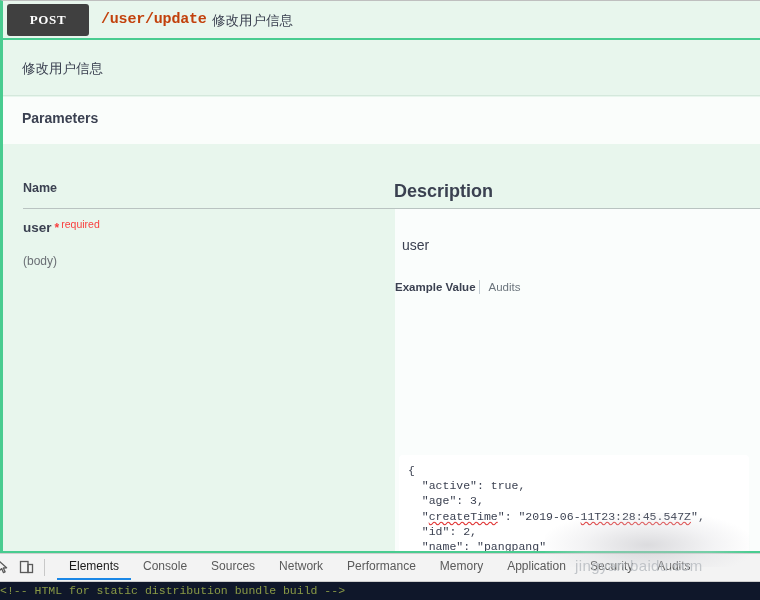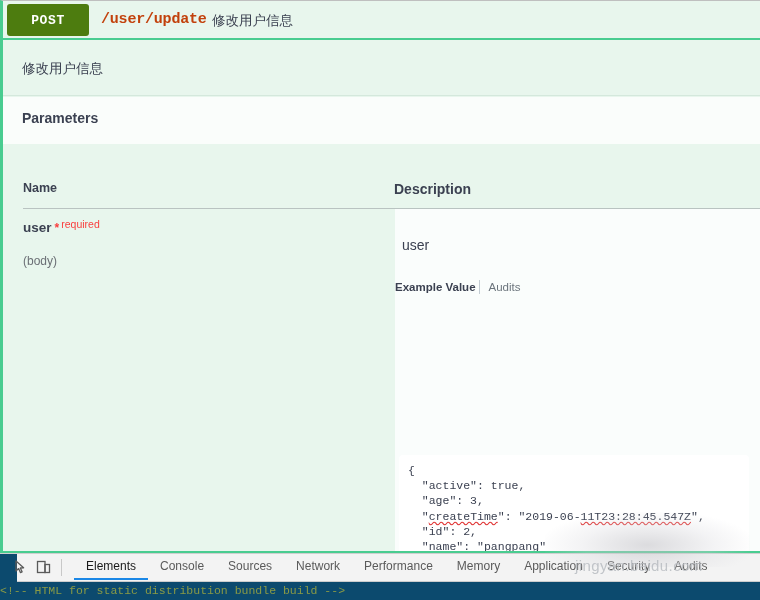--- a/index.html
+++ b/index.html
@@ -37,30 +37,30 @@
     background: #e8f6ed;
     border-bottom: 2px solid #49cc90;
     box-sizing: border-box;
   }
   .method-badge {
     position: absolute;
     left: 4px;
     top: 3px;
     width: 82px;
     height: 32px;
-    background: #4d7c0f;
+    background: #404040;
     border-radius: 3px;
     color: #ffffff;
     font-size: 13px;
     font-weight: bold;
     letter-spacing: 0.6px;
     display: flex;
     align-items: center;
     justify-content: center;
-    font-family: Liberation Mono, monospace;
+    font-family: Liberation Serif, serif;
   }
   .op-path {
     position: absolute;
     left: 98px;
     top: 10px;
     font-family: "Liberation Mono", monospace;
     font-size: 15px;
     color: #c2410c;
     font-weight: bold;
     letter-spacing: -0.2px;
@@ -126,21 +126,21 @@
     left: 20px;
     top: 37px;
     font-size: 12.5px;
     font-weight: bold;
     color: #3b4151;
   }
   .col-desc-head {
     position: absolute;
     left: 391px;
     top: 37px;
-    font-size: 14px;
+    font-size: 18px;
     font-weight: bold;
     color: #3b4151;
   }
   .head-rule {
     position: absolute;
     left: 20px;
     right: 0;
     top: 64px;
     height: 1px;
     background: #b9c3c1;
@@ -268,25 +268,24 @@
     pointer-events: none;
   }
 
   
   .devtools {
     position: absolute;
     left: 0;
     top: 553px;
     width: 760px;
     height: 47px;
-    background: #0c4a6e;
+    background: #0f172a;
     border-top: 1px solid #cfcfcf;
     box-sizing: border-box;
     overflow: hidden;
-    padding-left: 17px;
   }
   .dt-toolbar {
     position: relative;
     height: 27px;
     border-bottom: 1px solid #cdcdcd;
     background: #f3f3f3;
   }
   .dt-icon {
     position: absolute;
     top: 4px;

